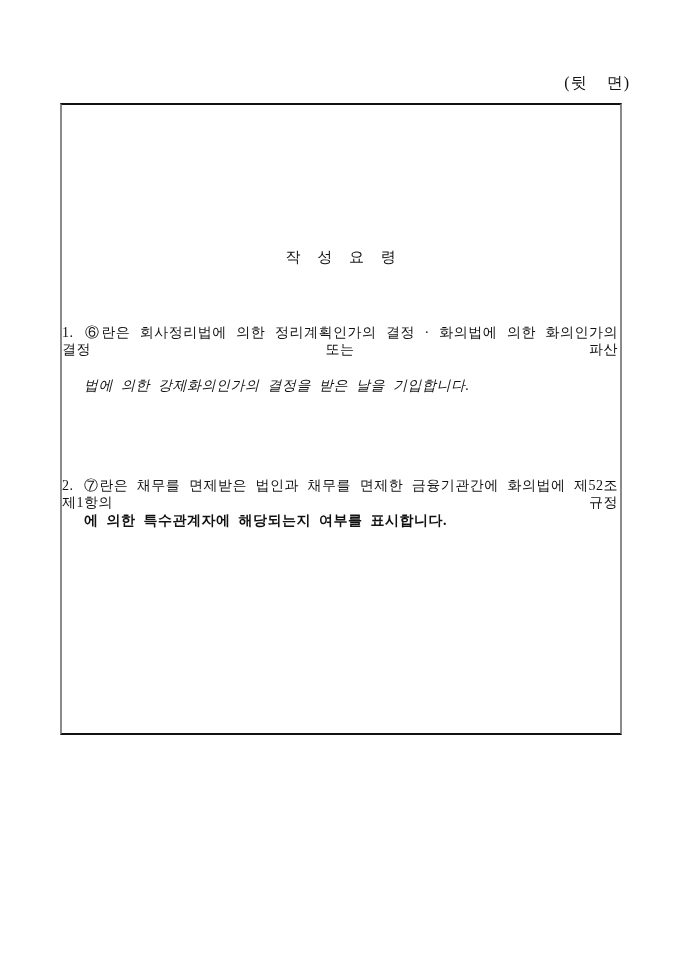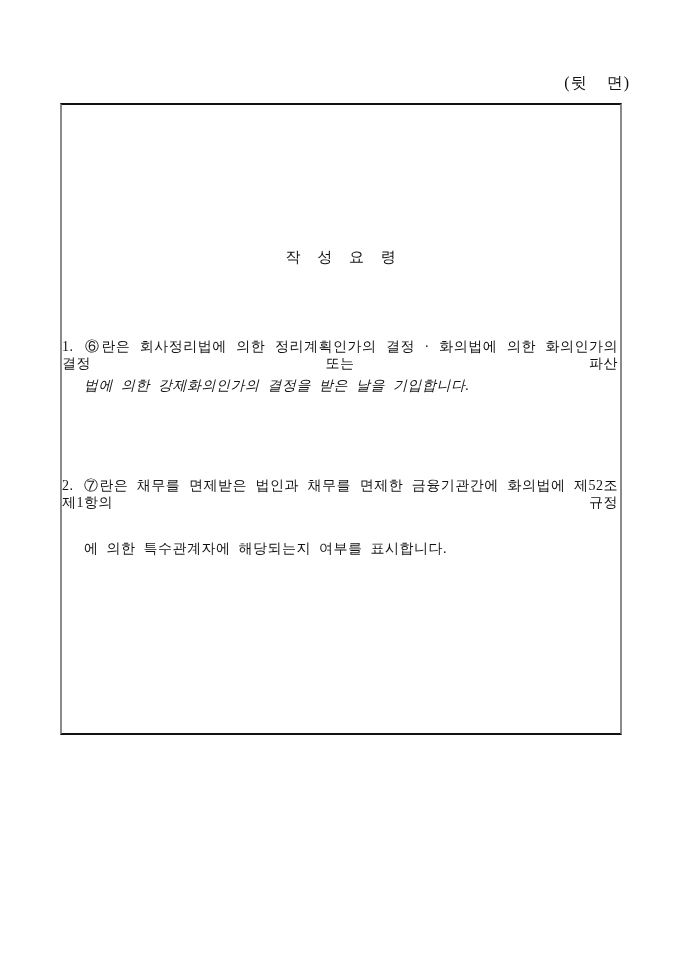--- a/index.html
+++ b/index.html
@@ -59,24 +59,24 @@
   .instr-line.first {
     left: 62px;
     width: 556px;
     white-space: normal;
     text-align: justify;
     text-align-last: justify;
   }
   .instr-line.cont {
     left: 84px;
   }
-  .i1-l1 { top: 338px; }
+  .i1-l1 { top: 324px; }
   .i1-l2 { top: 377px; font-style: italic; }
   .i2-l1 { top: 477px; }
-  .i2-l2 { top: 540px; }
+  .i2-l2 { top: 512px; font-weight: bold; }
   .num {
     padding-right: 2px;
   }
 </style>
 </head>
 <body>
 
 <div class="back-label">(뒷 면)</div>
 
 <div class="form-box"></div>

